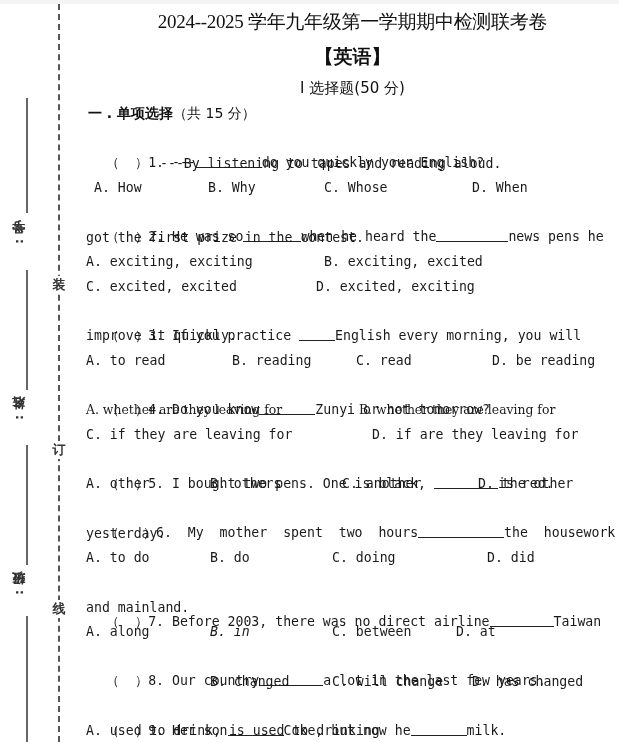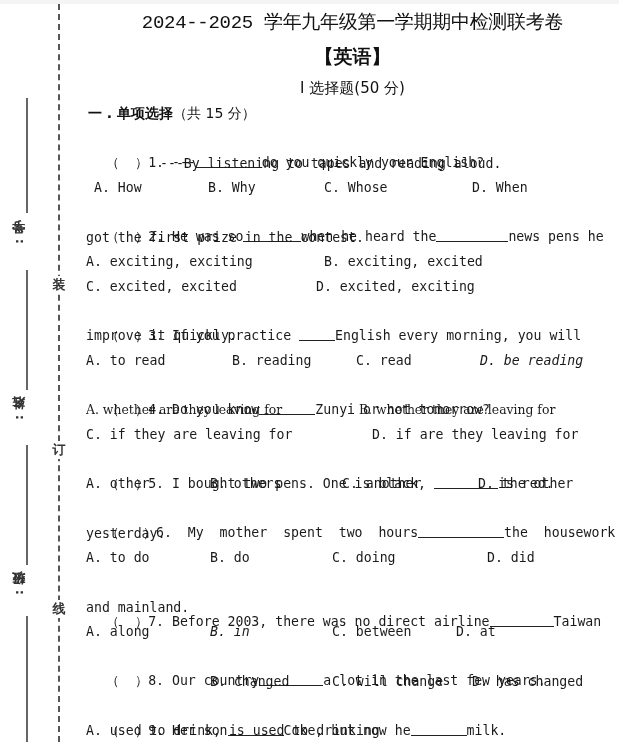--- a/index.html
+++ b/index.html
@@ -25,21 +25,21 @@
   }
   .bind-char {
     position: absolute; left: 50px; width: 18px; text-align: center;
     font-family: "DejaVu Serif", serif; font-size: 13px; font-weight: bold; color: #333;
     background: #fff; line-height: 18px;
   }
 
   
   .title {
     position: absolute; left: 90px; width: 525px; top: 9px; text-align: center;
-    font-family: Liberation Mono, monospace; font-size: 19px; color: #111; letter-spacing: -0.3px;
+    font-family: Liberation Serif, serif; font-size: 19px; color: #111; letter-spacing: -0.3px;
   }
   .subject {
     position: absolute; left: 90px; width: 525px; top: 44px; text-align: center;
     font-family: "DejaVu Sans", sans-serif; font-size: 19px; font-weight: bold; color: #111;
   }
   .part {
     position: absolute; left: 90px; width: 525px; top: 79px; text-align: center;
     font-family: "DejaVu Sans", sans-serif; font-size: 15px; color: #111;
   }
   .section {
@@ -111,21 +111,21 @@
 </div>
 
 <div class="line" style="top:300px;left:90px;">
   <span>（  ）</span><span>3. If you practice </span><span class="blank" style="width:36px;"></span><span>English every morning, you will</span>
 </div>
 <div class="line" style="top:324px;">improve it quickly.</div>
 <div class="line" style="top:349px;width:530px;">
   <span class="opt" style="left:0px;">A. to read</span>
   <span class="opt" style="left:146px;">B. reading</span>
   <span class="opt" style="left:270px;">C. read</span>
-  <span class="opt" style="left:394px;font-style:italic;">D. be reading</span>
+  <span class="opt" style="left:406px;">D. be reading</span>
 </div>
 
 <div class="line" style="top:374px;left:90px;">
   <span>（  ）</span><span>4. Do you know</span><span class="blank" style="width:56px;"></span><span>Zunyi or not tomorrow?</span>
 </div>
 <div class="line" style="top:398px;width:530px;font-family:'DejaVu Serif',serif;font-size:12.4px;">
   <span class="opt" style="left:0px;">A. whether are they leaving for</span>
   <span class="opt" style="left:273px;">B. whether they are leaving for</span>
 </div>
 <div class="line" style="top:423px;width:530px;">

